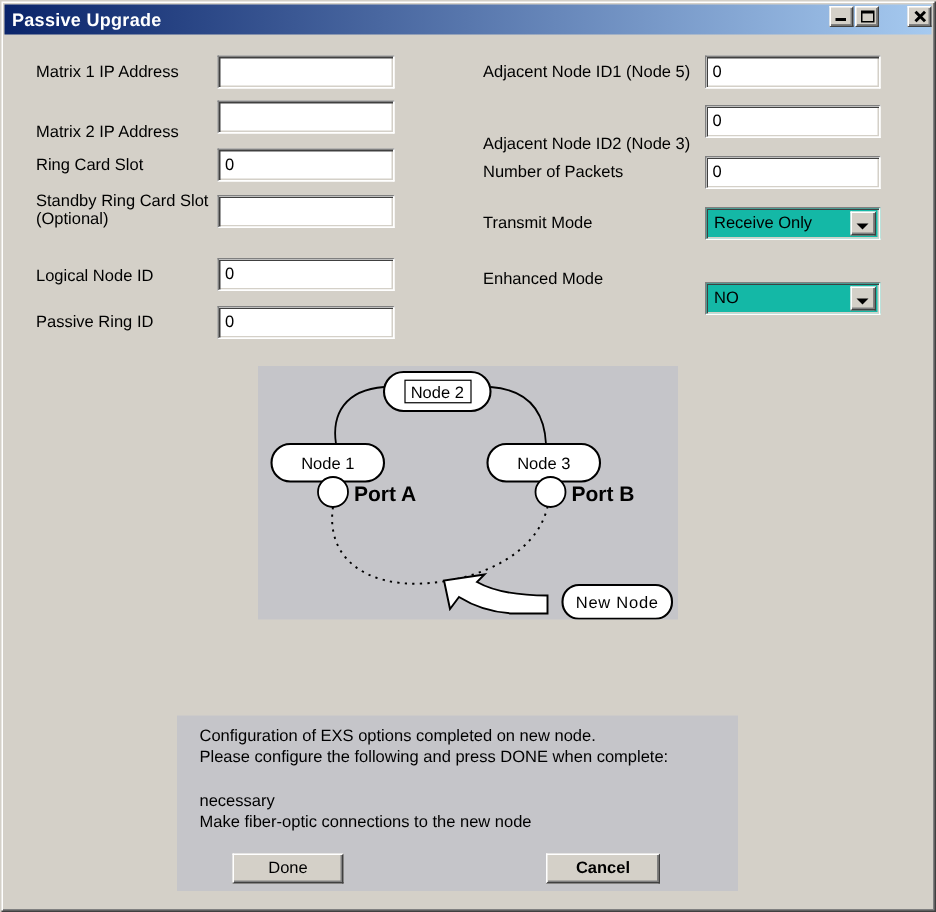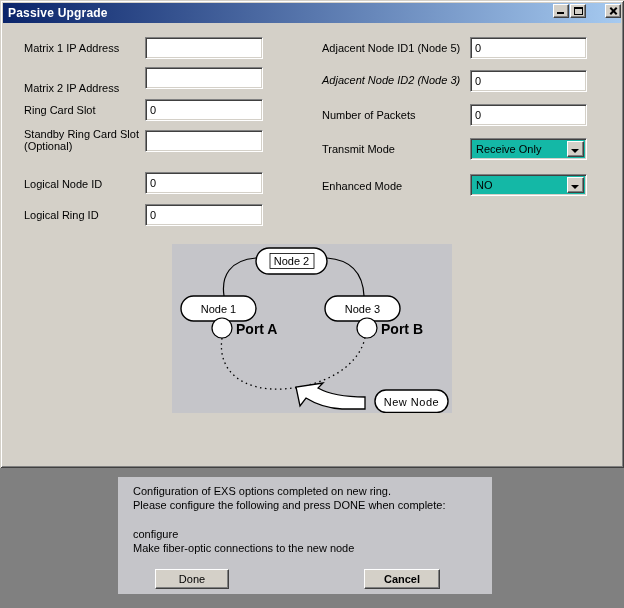--- a/index.html
+++ b/index.html
@@ -1,20 +1,20 @@
 <!DOCTYPE html>
 <html><head>
 <meta charset="utf-8">
 <style>
   * { margin:0; padding:0; box-sizing:border-box; }
   html,body { width:624px; height:608px; }
   body { font-family:"Liberation Sans", sans-serif; background:#808080; }
 
   .window {
-    position:relative; width:624px; height:468px; background:#d4d0c8;
+    position:relative; width:624px; height:608px; background:#d4d0c8;
     box-shadow: inset 1px 1px 0 #d4d0c8, inset -1px -1px 0 #404040,
                 inset 2px 2px 0 #ffffff, inset -2px -2px 0 #808080;
   }
 
   
   .titlebar {
     position:absolute; left:3px; top:3px; right:3px; height:20px;
     background:linear-gradient(to right, #0a246a, #a6caf0);
     display:flex; align-items:center;
   }
@@ -103,46 +103,46 @@
   <div class="tb-btn tb-close">
     <span class="glyph-x1"></span>
     <span class="glyph-x2"></span>
   </div>
 
   <div class="lbl" style="left:24px; top:42px; width:118px;">Matrix 1 IP  Address</div>
   <div class="lbl" style="left:24px; top:71px; width:118px;margin-top:11px;">Matrix 2 IP  Address</div>
   <div class="lbl" style="left:24px; top:104px; width:118px;">Ring Card Slot</div>
   <div class="lbl" style="left:24px; top:128px; width:118px;">Standby Ring Card Slot (Optional)</div>
   <div class="lbl" style="left:24px; top:178px; width:118px;">Logical Node ID</div>
-  <div class="lbl" style="left:24px; top:209px; width:118px;">Logical Ring ID</div>
+  <div class="lbl" style="left:24px; top:209px; width:118px;">Passive Ring ID</div>
 
   <input class="field" style="left: 145px; top: 37px;" value="">
   <input class="field" style="left: 145px; top: 67px;" value="">
   <input class="field" style="left: 145px; top: 99px;" value="0">
   <input class="field" style="left: 145px; top: 130px;" value="">
   <input class="field" style="left: 145px; top: 172px;" value="0">
   <input class="field" style="left: 145px; top: 204px;" value="0">
 
   <div class="lbl" style="left:322px; top:42px;  width:150px;">Adjacent Node ID1 (Node 5)</div>
-  <div class="lbl" style="left:322px; top:74px;  width:150px;font-style:italic;">Adjacent Node ID2 (Node 3)</div>
+  <div class="lbl" style="left:322px; top:90px;  width:150px;">Adjacent Node ID2 (Node 3)</div>
   <div class="lbl" style="left:322px; top:109px; width:150px;">Number of Packets</div>
   <div class="lbl" style="left:322px; top:143px; width:150px;">Transmit Mode</div>
   <div class="lbl" style="left:322px; top:180px; width:150px;">Enhanced Mode</div>
 
   <input class="field" style="left: 470px; top: 37px; width: 117px;" value="0">
   <input class="field" style="left: 470px; top: 70px; width: 117px;" value="0">
   <input class="field" style="left: 470px; top: 104px; width: 117px;" value="0">
 
   <div class="combo" style="left:470px; top:138px;">
     <span class="combo-text">Receive Only</span>
     <span class="combo-btn">
       <span class="combo-arrow"></span>
     </span>
   </div>
-  <div class="combo" style="left:470px; top:174px;">
+  <div class="combo" style="left:470px; top:188px;">
     <span class="combo-text">NO</span>
     <span class="combo-btn">
       <span class="combo-arrow"></span>
     </span>
   </div>
 
   <div class="diagram-panel">
     <svg width="280" height="169" viewBox="0 0 280 169">
 
       <path d="M 52 52 C 49 32 58 16 84 14" fill="none" stroke="#000" stroke-width="1.2"></path>
@@ -166,22 +166,22 @@
       <circle cx="195" cy="84" r="10" fill="#ffffff" stroke="#000" stroke-width="1.2"></circle>
       <text x="64" y="90" font-family="Liberation Sans, sans-serif" font-size="14" font-weight="bold" fill="#000">Port A</text>
       <text x="209" y="90" font-family="Liberation Sans, sans-serif" font-size="14" font-weight="bold" fill="#000">Port B</text>
 
       <rect x="203" y="146" width="73" height="22.5" rx="11" fill="#ffffff" stroke="#000" stroke-width="1.4"></rect>
       <text x="239.5" y="161.5" font-family="Liberation Sans, sans-serif" font-size="11" letter-spacing="0.5" text-anchor="middle" fill="#000">New Node</text>
     </svg>
   </div>
 
   <div class="info-panel">
-    <div class="info-line" style="top:8px;">Configuration of EXS options completed on new ring.</div>
+    <div class="info-line" style="top:8px;">Configuration of EXS options completed on new node.</div>
     <div class="info-line" style="top:22px;">Please configure the following and press DONE when complete:</div>
-    <div class="info-line" style="top:51px;">configure</div>
+    <div class="info-line" style="top:51px;">necessary</div>
     <div class="info-line" style="top:65px;">Make fiber-optic connections to the new node</div>
   </div>
 
   <button class="btn btn-done">Done</button>
   <button class="btn btn-cancel">Cancel</button>
 
 </div>
 
 </body></html>

